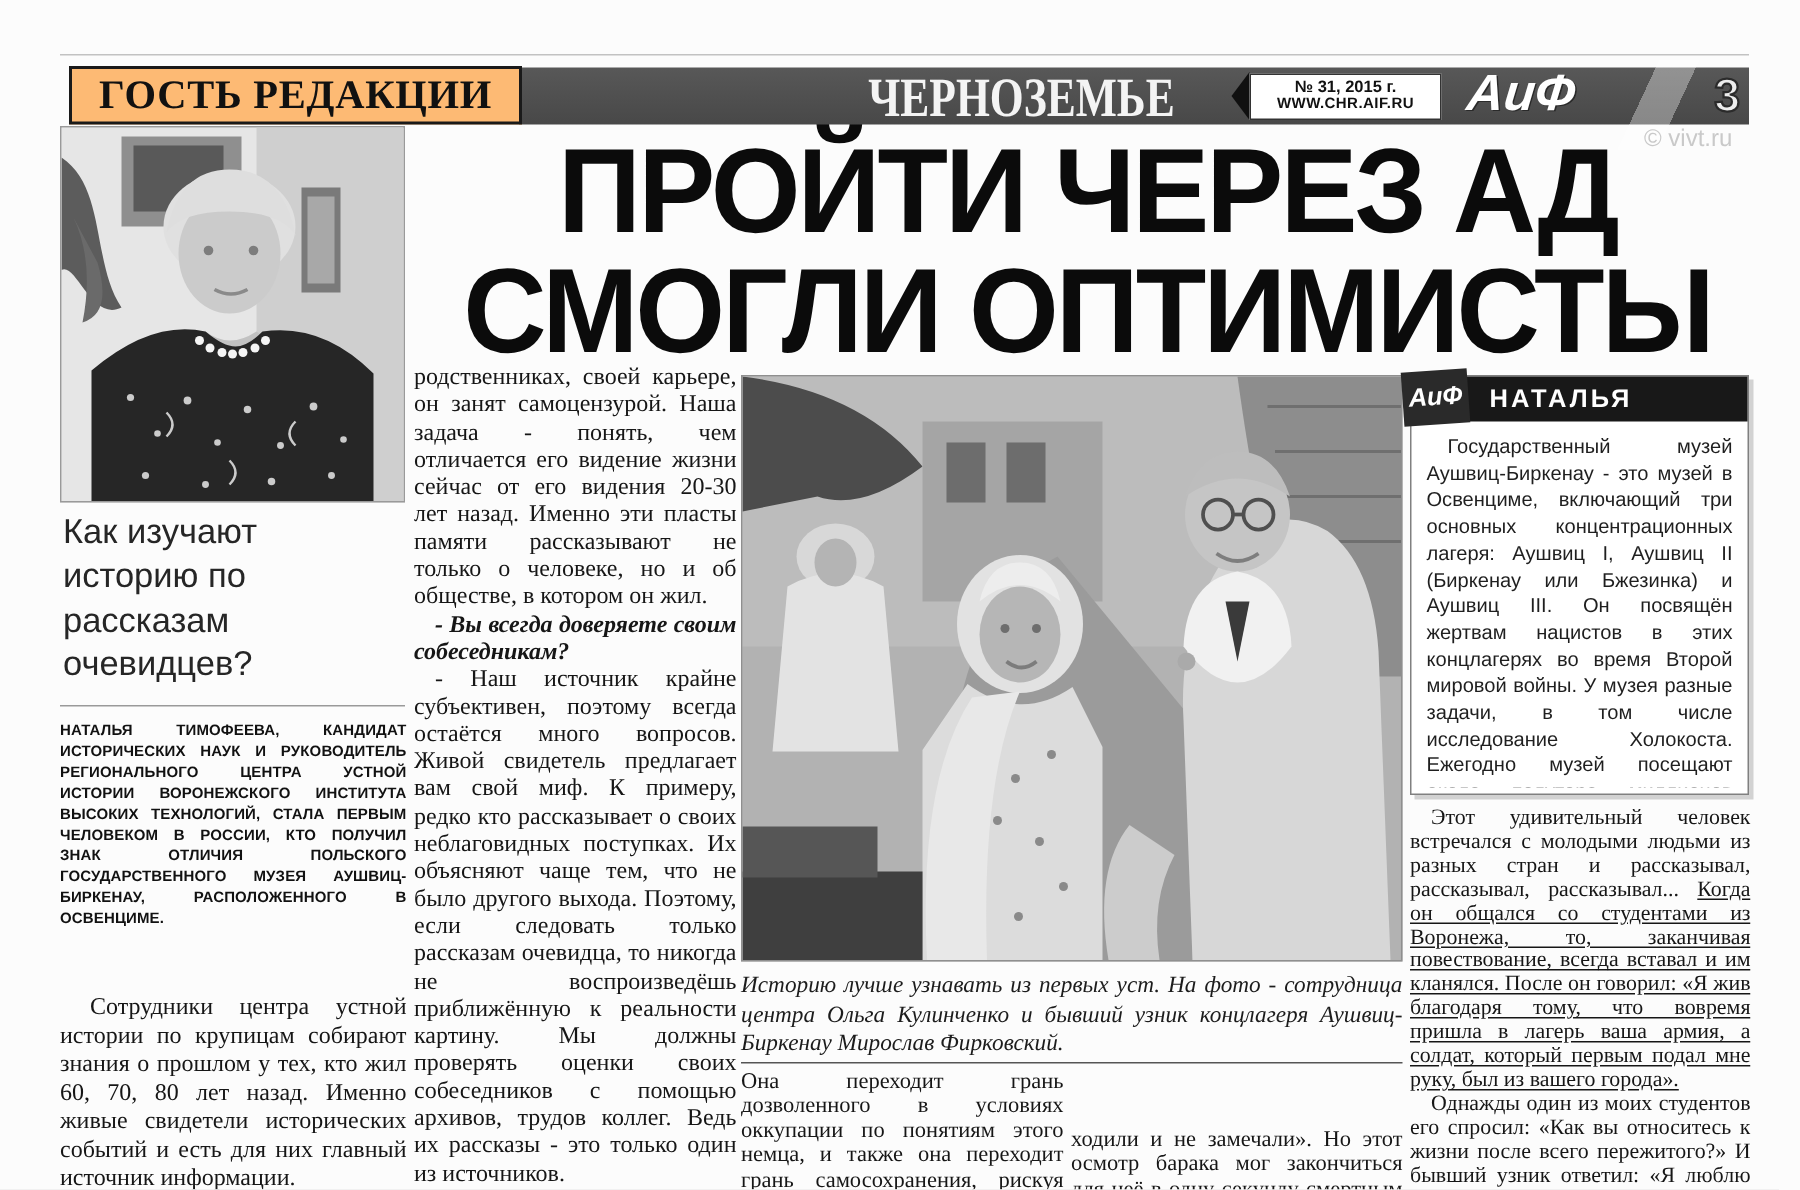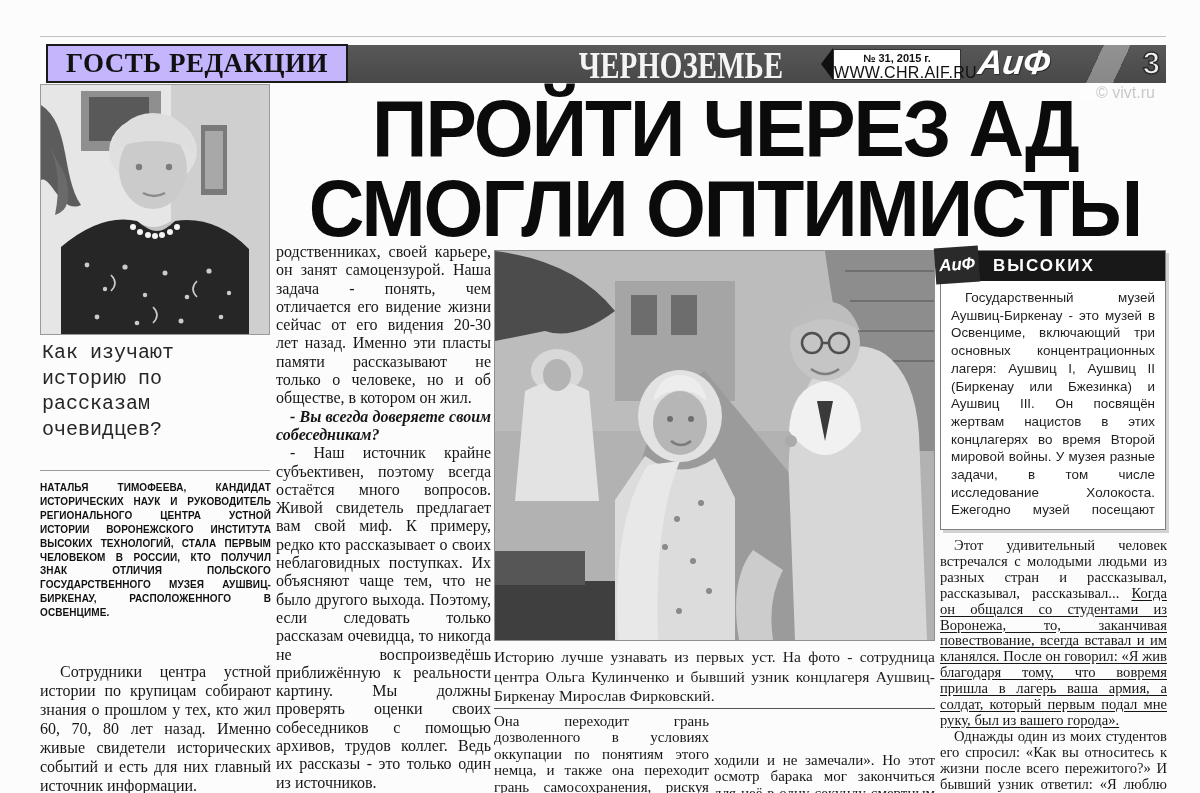--- a/index.html
+++ b/index.html
@@ -6,41 +6,41 @@
   html,body { background:#e9e9e9; }
   .page {
     position:relative; width:1200px; height:793px; margin:0 auto;
     background:#fcfcfc; overflow:hidden; color:#161616;
     font-family:"Liberation Serif", serif;
   }
   
   .top-rule { position:absolute; left:40px; top:36px; width:1126px; height:1px; background:#c2c2c2; }
   .section-box {
     position:absolute; left:46px; top:44px; width:302px; height:39px;
-    background:#c4b5fd; border:2px solid #1a1a1a; z-index:3;
+    background:#fdba74; border:2px solid #1a1a1a; z-index:3;
     display:flex; align-items:center; justify-content:center;
     font-family:"Liberation Serif", serif; font-weight:bold; font-size:27px; letter-spacing:0.5px; color:#111;
   }
   .edition-bar {
     position:absolute; left:346px; top:45px; width:820px; height:38px;
     background:linear-gradient(#585858,#484848); z-index:2;
   }
   .edition {
     position:absolute; left:215px; top:1px; width:240px; text-align:center;
     color:#f4f4f4; font-family:"Liberation Serif", serif; font-weight:bold; font-size:33px;
     transform:scale(0.88,1.12); transform-origin:center top; letter-spacing:0px; white-space:nowrap;
   }
   .issue-wrap { position:absolute; right:205px; top:3px; display:flex; align-items:center; }
   .issue-arrow { width:0; height:0; border-top:16px solid transparent; border-bottom:16px solid transparent; border-right:12px solid #101010; }
   .issue-box {
     background:#fff; border:1px solid #333; width:128px; height:31px; padding-top:2px;
     text-align:center; font-family:"Liberation Sans", sans-serif; color:#111; line-height:1.15;
   }
   .issue-no { font-size:11px; font-weight:bold; }
-  .issue-site { font-size:16px; font-weight:400; letter-spacing:0.3px; }
+  .issue-site { font-size:10px; font-weight:700; letter-spacing:0.3px; }
   .aif-logo {
     position:absolute; right:68px; top:-2px; width:120px; height:42px; overflow:visible;
     color:#fff; font-family:"Liberation Sans", sans-serif; font-weight:900; font-style:italic;
     font-size:34px; transform:skewX(-6deg); text-shadow:1px 1px 0 #2a2a2a; z-index:4;
   }
   .page-num {
     position:absolute; right:6px; top:1px; font-family:"Liberation Sans", sans-serif;
     font-weight:900; font-size:31px; color:#ededed;
     -webkit-text-stroke:1.5px #2b2b2b; z-index:5;
   }
@@ -50,21 +50,21 @@
   
   .headline {
     position:absolute; left:284px; top:88px; width:882px; text-align:center; z-index:1;
     font-family:"Liberation Sans", sans-serif; font-weight:bold; font-size:77px; line-height:77px;
     letter-spacing:-2px; color:#0b0b0b; transform:scaleY(1.04); transform-origin:top center;
   }
   
   .portrait { position:absolute; left:40px; top:84px; width:230px; height:251px; border:1px solid #9a9a9a; background:#dcdcdc; }
   .subtitle {
     position:absolute; left:42px; top:340px; width:190px;
-    font-family:Liberation Mono, monospace; font-size:20px; line-height:1.28; color:#262626;
+    font-family:Liberation Sans, sans-serif; font-size:23px; line-height:1.28; color:#262626;
   }
   .left-rule { position:absolute; left:40px; top:470px; width:230px; height:1px; background:#9a9a9a; }
   .lead-caps {
     position:absolute; left:40px; top:481px; width:231px; height:180px; overflow:hidden;
     font-family:"Liberation Sans", sans-serif; font-weight:bold; font-size:10px; line-height:13.9px;
     text-align:justify; color:#111; letter-spacing:0.1px;
   }
   .left-body {
     position:absolute; left:40px; top:662px; width:231px; height:131px; overflow:hidden;
     font-size:16px; line-height:19px; text-align:justify; text-indent:20px;
@@ -72,21 +72,21 @@
   
   .col1 { position:absolute; left:276px; top:243px; width:215px; height:550px; overflow:hidden;
     font-size:16px; line-height:18.3px; text-align:justify; }
   .col1 p, .cols-bottom p, .right-text p { margin:0; }
   .q { font-weight:bold; font-style:italic; text-indent:14px; }
   .ind { text-indent:14px; }
   
   .main-photo { position:absolute; left:494px; top:250px; width:441px; height:391px; border:1px solid #8f8f8f; background:#b9b9b9; }
   .caption {
     position:absolute; left:494px; top:647px; width:441px;
-    font-size:15.5px; line-height:19.5px; text-align:justify; color:#1c1c1c;
+    font-style:italic; font-size:15.5px; line-height:19.5px; text-align:justify; color:#1c1c1c;
   }
   .caption-rule { position:absolute; left:494px; top:708px; width:441px; height:1px; background:#555; }
   .colA { position:absolute; left:494px; top:713px; width:215px; height:80px; overflow:hidden;
     font-size:15px; line-height:16.4px; text-align:justify; }
   .colB { position:absolute; left:714px; top:752px; width:221px; height:80px; overflow:hidden;
     font-size:15px; line-height:16.4px; text-align:justify; }
   
   .spravka {
     position:absolute; left:940px; top:250px; width:226px; height:280px;
     background:#fff; border:1px solid #808080; box-shadow:3px 3px 0 #d2d2d2;
@@ -262,21 +262,21 @@
     <p>Она переходит грань дозволенного в условиях оккупации по понятиям этого немца, и также она переходит грань самосохранения, рискуя жизнью ради символа.</p>
   </div>
   <div class="colB cols-bottom">
     <p>ходили и не замечали». Но этот осмотр барака мог закончиться для неё в одну секунду смертным исходом!</p>
     <p class="q">- Теме Холокоста посвящено</p>
   </div>
 
   <div class="spravka">
     <div class="spravka-head">
       <div class="spravka-emblem">АиФ</div>
-      <div class="spravka-title">ВЫСОКИХ</div>
+      <div class="spravka-title">НАТАЛЬЯ</div>
     </div>
     <div class="spravka-body">Государственный музей Аушвиц-Биркенау - это музей в Освенциме, включающий три основных концентрационных лагеря: Аушвиц I, Аушвиц II (Биркенау или Бжезинка) и Аушвиц III. Он посвящён жертвам нацистов в этих концлагерях во время Второй мировой войны. У музея разные задачи, в том числе исследование Холокоста. Ежегодно музей посещают около полутора миллионов туристов со всего мира.</div>
   </div>
 
   <div class="right-text">
     <p class="ind"><span>Этот удивительный человек встречался с молодыми людьми из разных стран и рассказывал, рассказывал, рассказывал... </span><span class="u">Когда он общался со студентами из Воронежа, то, заканчивая повествование, всегда вставал и им кланялся. После он говорил: «Я жив благодаря тому, что вовремя пришла в лагерь ваша армия, а солдат, который первым подал мне руку, был из вашего города».</span></p>
     <p class="ind">Однажды один из моих студентов его спросил: «Как вы относитесь к жизни после всего пережитого?» И бывший узник ответил: «Я люблю жизнь, люблю</p>
   </div>
 
 </div>

